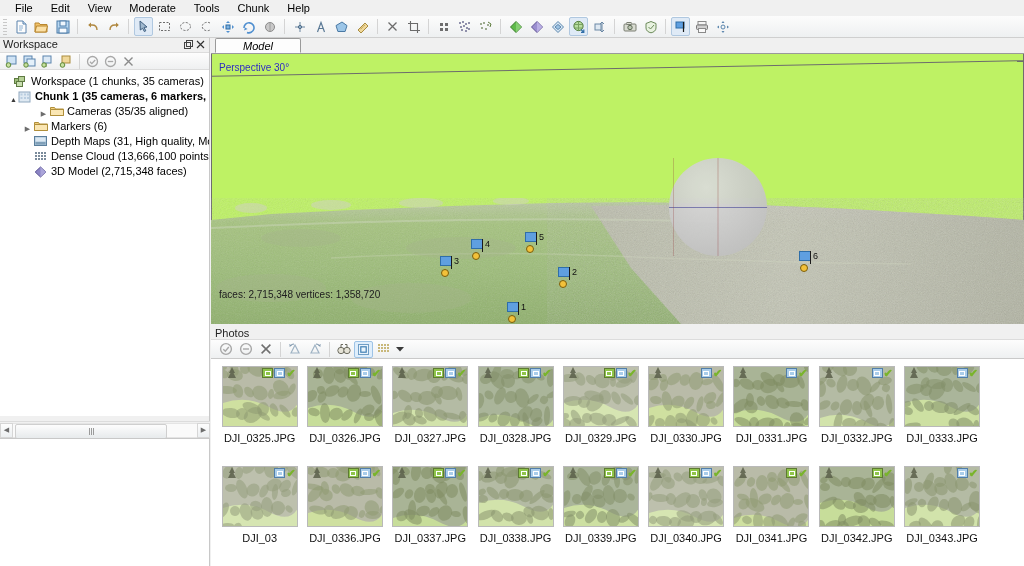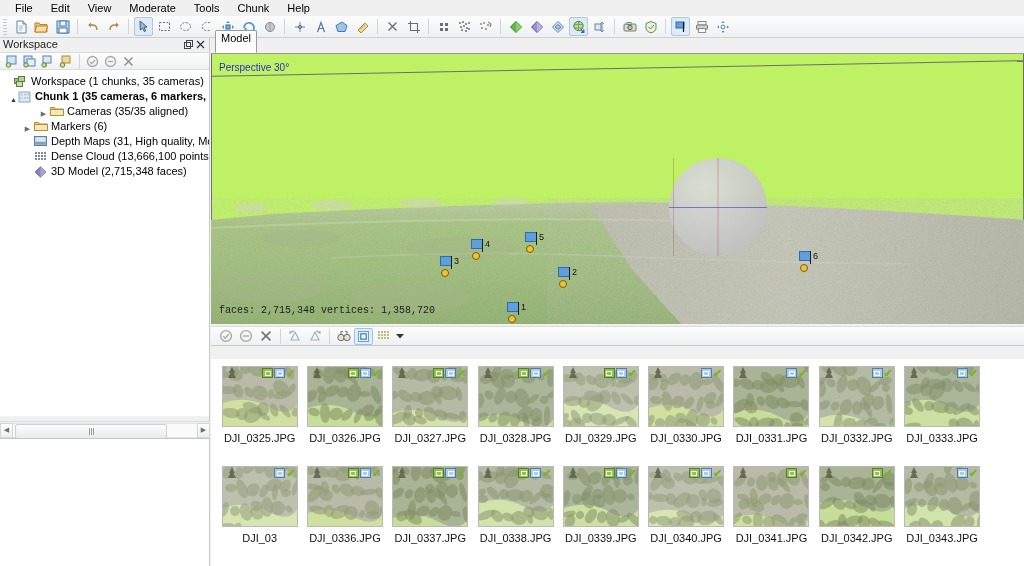--- a/index.html
+++ b/index.html
@@ -80,29 +80,29 @@
   .hs-grip{ width:5px; height:7px;
     background:repeating-linear-gradient(to right,#9b9b9b 0 1px,transparent 1px 2px); }
 
   .leftblank{ position:absolute; left:0; top:438px; width:210px; height:128px;
     background:#fff; border-right:1px solid #c8c8c8; border-top:1px solid #c8c8c8; }
 
   
   .modelpane{ position:absolute; left:211px; top:38px; width:813px; height:286px; }
   .tabstrip{ height:16px; background:#f0f0f0; display:flex; align-items:flex-end;
     border-bottom:1px solid #9a9a9a; }
-  .tab{ height:23px; padding:0 5px; background:#fdfdfd; border:1px solid #9a9a9a;
+  .tab{ height:15px; padding:0 27px; background:#fdfdfd; border:1px solid #9a9a9a;
     border-bottom:1px solid #fdfdfd; font-size:11px; line-height:14px;
-    border-radius:2px 2px 0 0; margin-left:4px; }
+    border-radius:2px 2px 0 0; margin-left:4px;font-style:italic; }
   .viewport{ position:absolute; left:0; top:16px; right:0; bottom:0;
     background:#bef264; overflow:hidden; }
   .persp{ position:absolute; left:8px; top:8px; font-size:10px; color:#2b2bbb;
     z-index:6; text-shadow:0 0 1px rgba(255,255,255,.25); }
-  .facesinfo{ position:absolute; left:8px; bottom:8px; font-size:10px; color:#202020;
-    z-index:6;font-family:Liberation Mono, monospace; }
+  .facesinfo{ position:absolute; left:8px; bottom:24px; font-size:10px; color:#202020;
+    z-index:6; }
   .boxline{ position:absolute; background:#6d6d6d; z-index:2; }
   .terrain{ position:absolute; left:0; right:0; bottom:0; height:126px; z-index:3; }
   .marker{ position:absolute; z-index:5; width:26px; height:24px; }
   .marker .flag{ position:absolute; left:0; top:0; width:12px; height:10px;
     background:#5f9fe0; border:1px solid #2f6ea8; }
   .marker .pole{ position:absolute; left:11px; top:0; width:1px; height:13px; background:#1b1b1b; }
   .marker .num{ position:absolute; left:14px; top:0; font-size:9px; color:#111; line-height:10px; }
   .marker .circ{ position:absolute; left:1px; top:13px; width:8px; height:8px;
     border-radius:50%; background:#f2c13a; border:1px solid #7a5d0b; }
   .sphere{ position:absolute; z-index:4; border-radius:50%;
@@ -660,20 +660,21 @@
         <span class="pole"></span>
         <span class="num">6</span>
         <span class="circ"></span>
       </div>
 
       <div class="facesinfo">faces: 2,715,348 vertices: 1,358,720</div>
     </div>
   </div>
 
   <div class="photospane">
+    <div class="ptitle">Photos</div>
 
     <div class="ptools">
       <div class="ptool">
         <svg width="14" height="14" viewBox="0 0 14 14">
             <circle cx="7" cy="7" r="5.4" fill="none" stroke="#a8a8a8" stroke-width="1.4"></circle>
             <path d="M4.3 7.3l2 2L9.8 5" fill="none" stroke="#a8a8a8" stroke-width="1.4"></path>
           </svg>
       </div>
       <div class="ptool">
         <svg width="14" height="14" viewBox="0 0 14 14">

